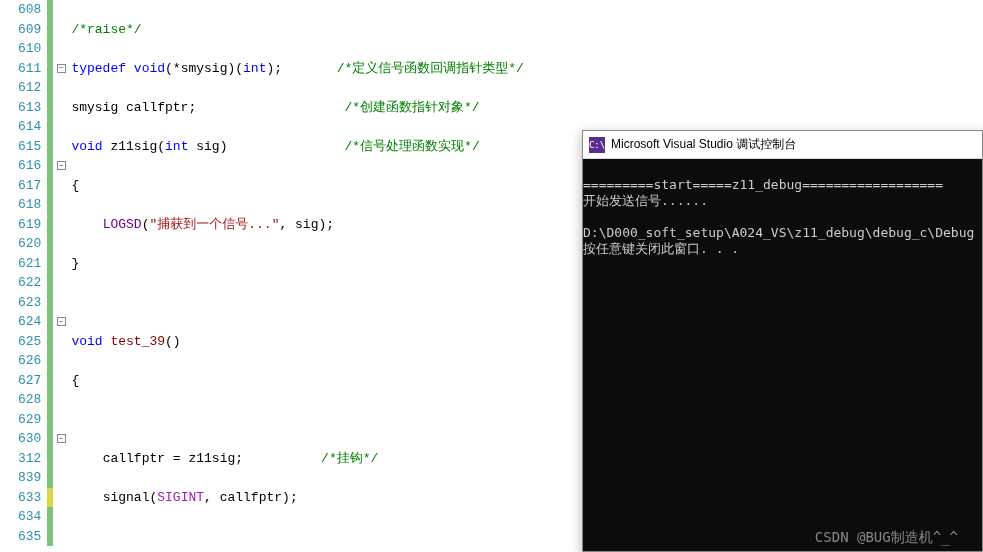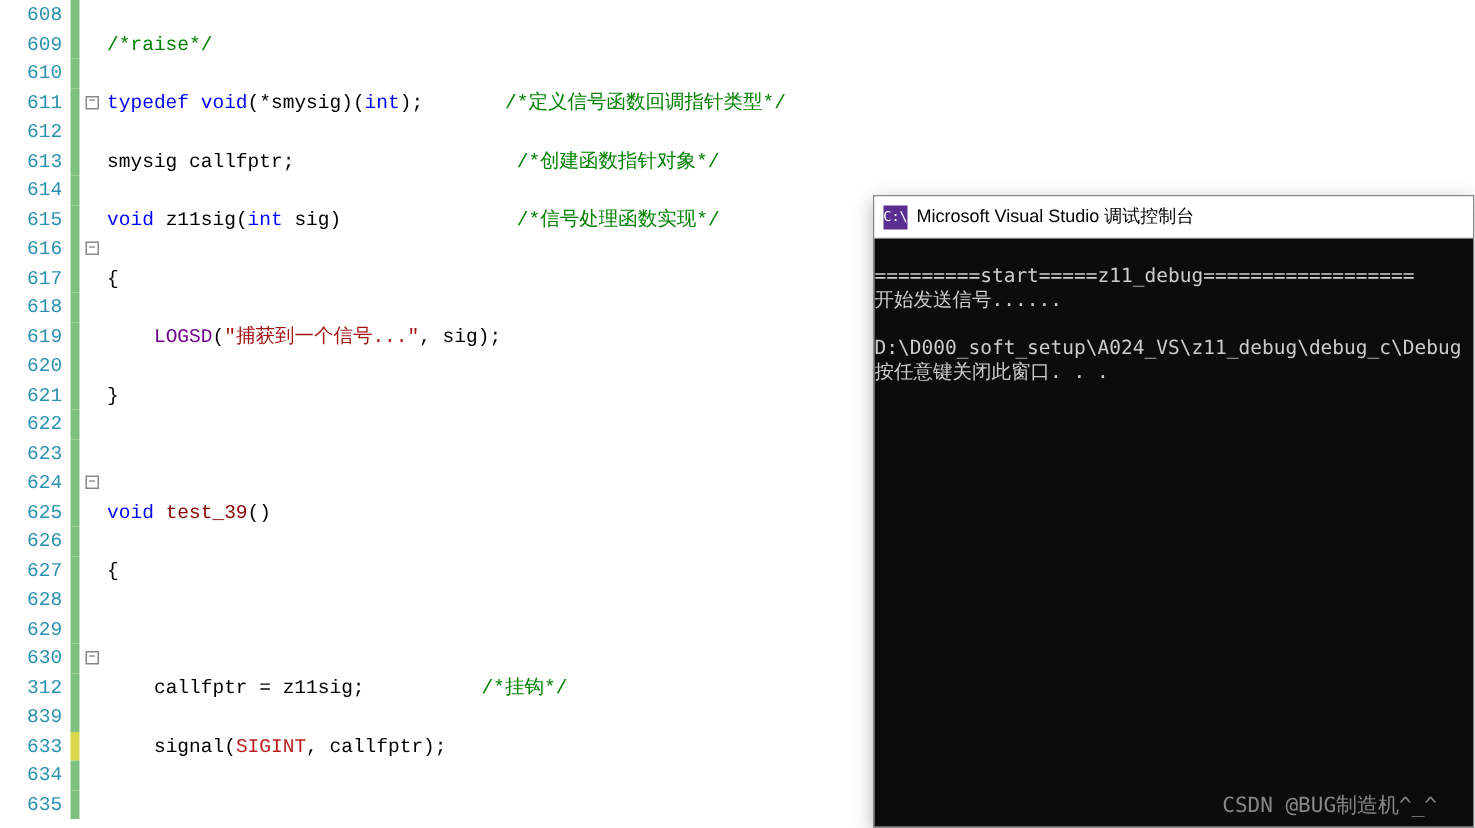--- a/index.html
+++ b/index.html
@@ -59,21 +59,21 @@
   .code .row { height: 19.5px; }
 
   .kw   { color: #0000ff; }
   .ident{ color: #000; }
   .func { color: #880000; }
   .fn2  { color: #000; }
   .str  { color: #a31515; }
   .cmt  { color: #008000; }
   .punc { color: #000; }
   .macro{ color: #6f008a; }
-  .const{ color: #b91c1c; }
+  .const{ color: #a21caf; }
 
   .console {
     position: absolute;
     left: 582px;
     top: 130px;
     width: 401px;
     height: 422px;
     border: 1px solid #888;
     box-shadow: 0 4px 12px rgba(0,0,0,0.3);
     background: #fff;

